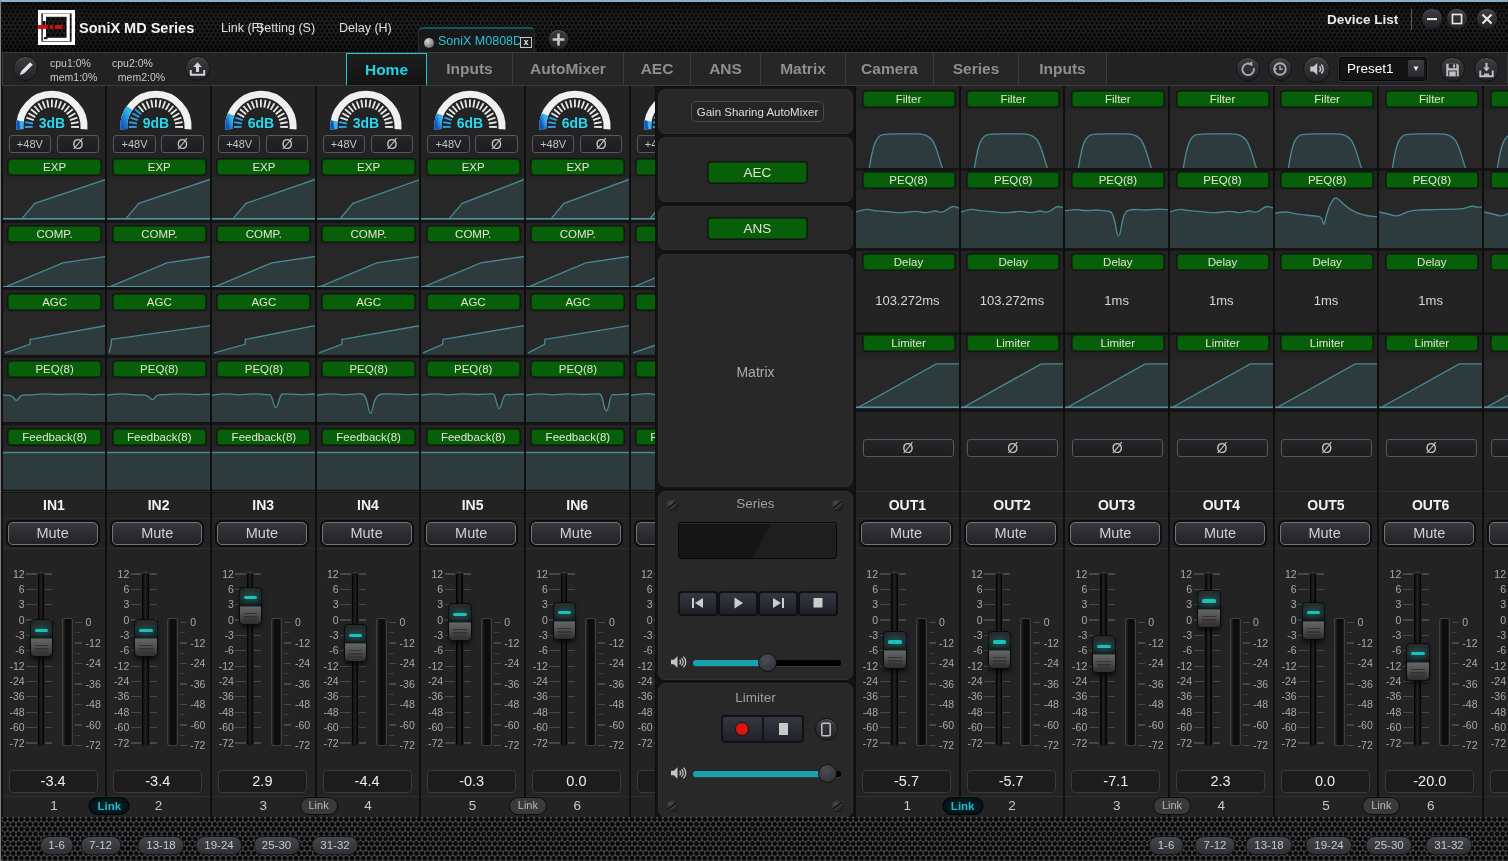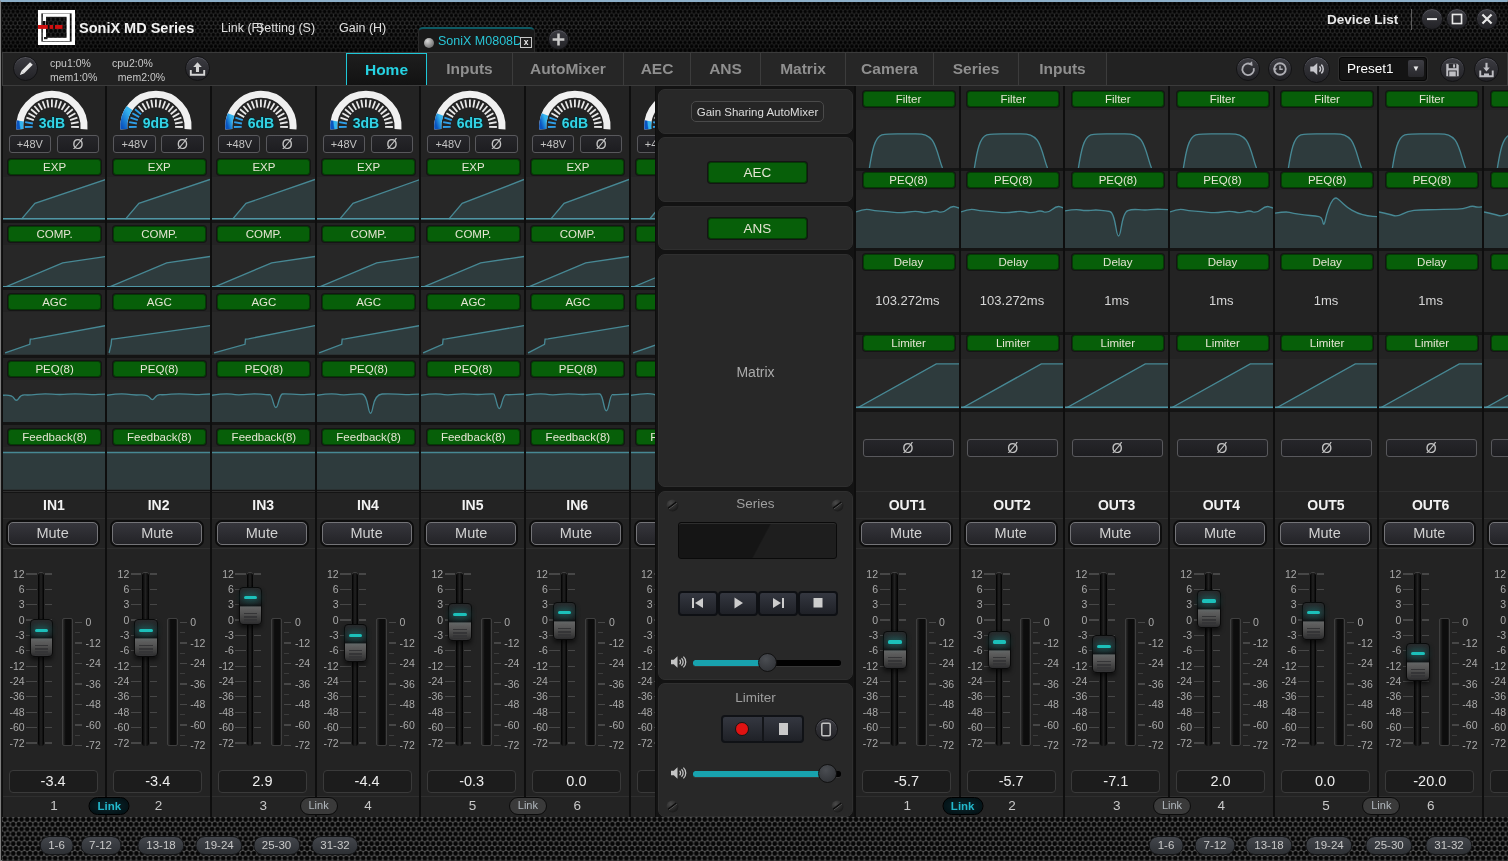--- a/index.html
+++ b/index.html
@@ -90,21 +90,21 @@
 <rect x="6.4" y="5.2" width="23.8" height="24.2" fill="none" stroke="#fff" stroke-width="3.2"></rect>
 <rect x="0" y="15" width="24.5" height="3.9" fill="#cf1010"></rect>
 <rect x="9.8" y="15" width="1.8" height="3.9" fill="#0c0c0c"></rect>
         <rect x="15.2" y="15" width="1.8" height="3.9" fill="#0c0c0c"></rect>
 <rect x="5" y="11" width="2.5" height="4" fill="#0c0c0c"></rect>
 <rect x="6" y="27" width="3.5" height="2.2" fill="#1c1c1c"></rect>
 </svg>
       <div style="position:absolute;left:77px;top:18px;color:#f2f2f2;font-size:14.5px;font-weight:bold">SoniX MD Series</div>
       <div class="menuitem" style="left:219px">Link (F)</div>
       <div class="menuitem" style="left:254px">Setting (S)</div>
-      <div class="menuitem" style="left:337px">Gain (H)</div>
+      <div class="menuitem" style="left:337px">Delay (H)</div>
       <div style="position:absolute;left:416px;top:25px;width:117px;height:25px;background:#191919;
  border-top:2px solid #0e5a63;border-left:1px solid #2a2a2a;border-right:1px solid #2a2a2a;border-radius:5px 5px 0 0">
  <div style="position:absolute;left:4.5px;top:8.5px;width:10px;height:10px;border-radius:50%;background:radial-gradient(circle at 35% 30%,#d8d8d8,#9a9a9a 45%,#555)"></div>
  <div style="position:absolute;left:19px;top:4.5px;color:#29c5d6;font-size:12.5px">SoniX M0808D</div>
  <div style="position:absolute;left:101px;top:8px;width:12px;height:11px;border:1.5px solid #c6c6c6;background:#1d1d1d;color:#ececec;font-size:8.5px;line-height:8px;text-align:center;font-weight:bold">x</div>
 </div>
       <div class="circ" style="left:546px;top:27px;width:21px;height:21px">
         <svg width="21" height="21" viewBox="0 0 21 21">
           <path d="M10.5 4 L10.5 17 M4 10.5 L17 10.5" stroke="#c9c9c9" stroke-width="2.8"></path>
         </svg>
@@ -1663,21 +1663,21 @@
           <div class="flab2" style="left:83px;top:591.5px">-36</div>
           <div class="ftick2" style="left:72.5px;top:607.6px;width:5px"></div>
           <div class="ftick" style="left:72.5px;top:617.8px;width:7px"></div>
           <div class="flab2" style="left:83px;top:612.0px">-48</div>
           <div class="ftick2" style="left:72.5px;top:628.1px;width:5px"></div>
           <div class="ftick" style="left:72.5px;top:638.3px;width:7px"></div>
           <div class="flab2" style="left:83px;top:632.5px">-60</div>
           <div class="ftick2" style="left:72.5px;top:648.6px;width:5px"></div>
           <div class="ftick" style="left:72.5px;top:658.8px;width:7px"></div>
           <div class="flab2" style="left:83px;top:653.0px">-72</div>
-          <div class="valbox" style="top:684px">2.0</div>
+          <div class="valbox" style="top:684px">2.3</div>
           <div class="hsep3" style="top:709.5px"></div>
           <div class="chnum" style="top:712px">4</div>
         </div>
         <div class="chan" style="left:418.6px">
           <div class="gbtn" style="left:6.5px;top:5px;width:92px;height:16px;font-size:11.5px;line-height:15px">Filter</div>
           <div class="graph" style="top:24px;height:58px">
             <svg width="103" height="58" viewBox="0 0 103 58" style="position:absolute;left:0;top:0">
               <path d="M13.4 58 C16.0 41.8 18.5 27.3 25.8 24.9 C29.9 24.1 33.0 23.8 41.2 23.8 L59.7 23.8 C68.0 23.8 72.1 24.9 76.2 30.2 C81.4 37.7 83.4 51.0 86.5 58 L89.5 58 L13.4 58 Z" fill="rgba(79,147,162,0.19)" stroke="none"></path>
               <path d="M13.4 58 C16.0 41.8 18.5 27.3 25.8 24.9 C29.9 24.1 33.0 23.8 41.2 23.8 L59.7 23.8 C68.0 23.8 72.1 24.9 76.2 30.2 C81.4 37.7 83.4 51.0 86.5 58" fill="none" stroke="#478894" stroke-width="1.35"></path>
             </svg>

